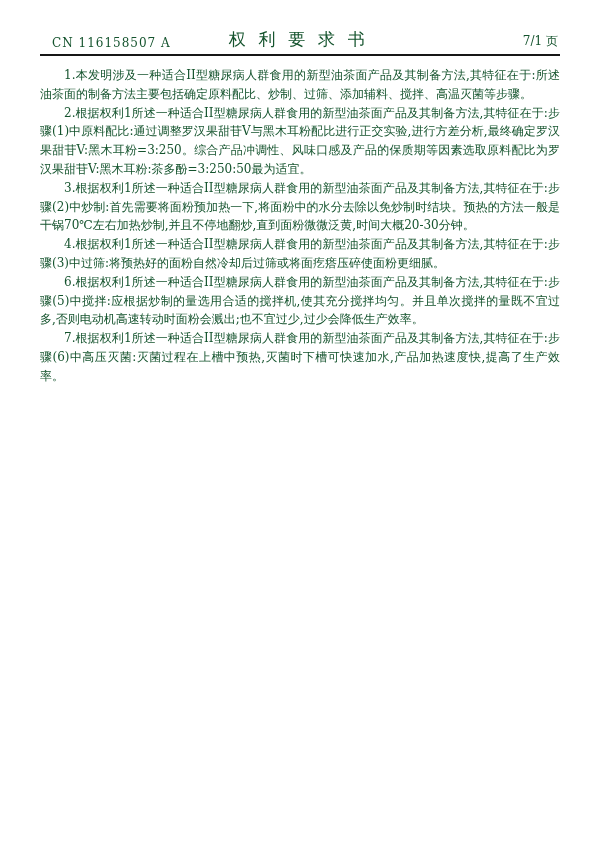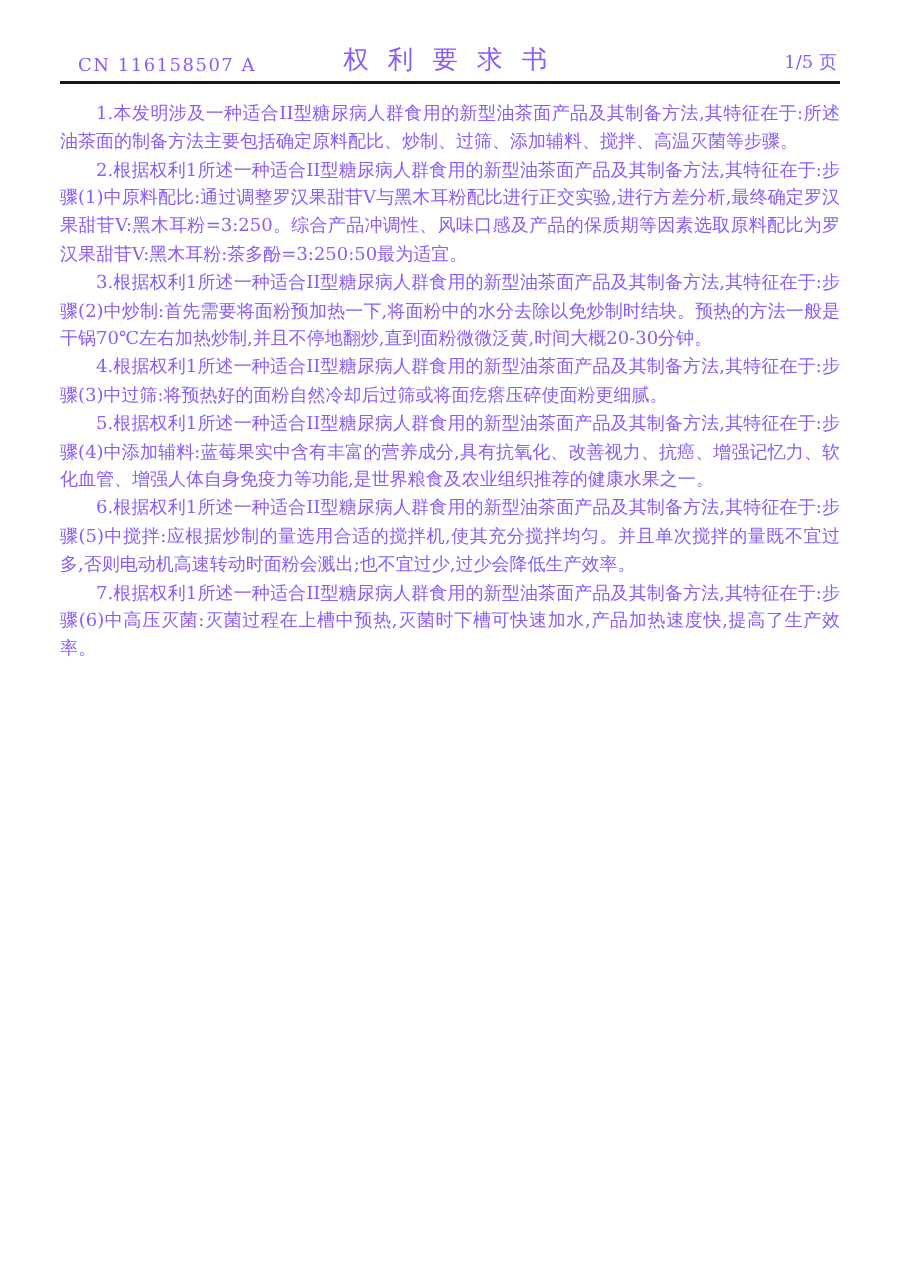--- a/index.html
+++ b/index.html
@@ -6,21 +6,21 @@
     margin: 0;
     padding: 0;
     background: #ffffff;
   }
   .page {
     position: relative;
     width: 600px;
     height: 700px;
     background: #ffffff;
     font-family: "DejaVu Serif", "Liberation Serif", serif;
-    color: #8b5cf6;
+    color: #14532d;
     box-sizing: border-box;
     overflow: hidden;
     padding-left: 16px;
   }
   .page-header {
     position: absolute;
     top: 30px;
     left: 40px;
     right: 40px;
     height: 26px;
@@ -80,29 +80,28 @@
   }
 </style>
 </head>
 <body>
 
 <div class="page">
 
   <header class="page-header">
     <span class="doc-number">CN 116158507 A</span>
     <span class="doc-title">权利要求书</span>
-    <span class="page-indicator">1/5 页</span>
+    <span class="page-indicator">7/1 页</span>
   </header>
 
   <main class="claims-body">
     <p class="claim">1.本发明涉及一种适合II型糖尿病人群食用的新型油茶面产品及其制备方法,其特征在于:所述油茶面的制备方法主要包括确定原料配比、炒制、过筛、添加辅料、搅拌、高温灭菌等步骤。</p>
     <p class="claim">2.根据权利1所述一种适合II型糖尿病人群食用的新型油茶面产品及其制备方法,其特征在于:步骤(1)中原料配比:通过调整罗汉果甜苷V与黑木耳粉配比进行正交实验,进行方差分析,最终确定罗汉果甜苷V:黑木耳粉=3:250。综合产品冲调性、风味口感及产品的保质期等因素选取原料配比为罗汉果甜苷V:黑木耳粉:茶多酚=3:250:50最为适宜。</p>
     <p class="claim">3.根据权利1所述一种适合II型糖尿病人群食用的新型油茶面产品及其制备方法,其特征在于:步骤(2)中炒制:首先需要将面粉预加热一下,将面粉中的水分去除以免炒制时结块。预热的方法一般是干锅70℃左右加热炒制,并且不停地翻炒,直到面粉微微泛黄,时间大概20-30分钟。</p>
     <p class="claim">4.根据权利1所述一种适合II型糖尿病人群食用的新型油茶面产品及其制备方法,其特征在于:步骤(3)中过筛:将预热好的面粉自然冷却后过筛或将面疙瘩压碎使面粉更细腻。</p>
-    <p class="claim">5.根据权利1所述一种适合II型糖尿病人群食用的新型油茶面产品及其制备方法,其特征在于:步骤(4)中添加辅料:蓝莓果实中含有丰富的营养成分,具有抗氧化、改善视力、抗癌、增强记忆力、软化血管、增强人体自身免疫力等功能,是世界粮食及农业组织推荐的健康水果之一。</p>
     <p class="claim">6.根据权利1所述一种适合II型糖尿病人群食用的新型油茶面产品及其制备方法,其特征在于:步骤(5)中搅拌:应根据炒制的量选用合适的搅拌机,使其充分搅拌均匀。并且单次搅拌的量既不宜过多,否则电动机高速转动时面粉会溅出;也不宜过少,过少会降低生产效率。</p>
     <p class="claim">7.根据权利1所述一种适合II型糖尿病人群食用的新型油茶面产品及其制备方法,其特征在于:步骤(6)中高压灭菌:灭菌过程在上槽中预热,灭菌时下槽可快速加水,产品加热速度快,提高了生产效率。</p>
   </main>
 
   <footer class="page-footer">
     <span>2</span>
   </footer>
 
 </div>
 

